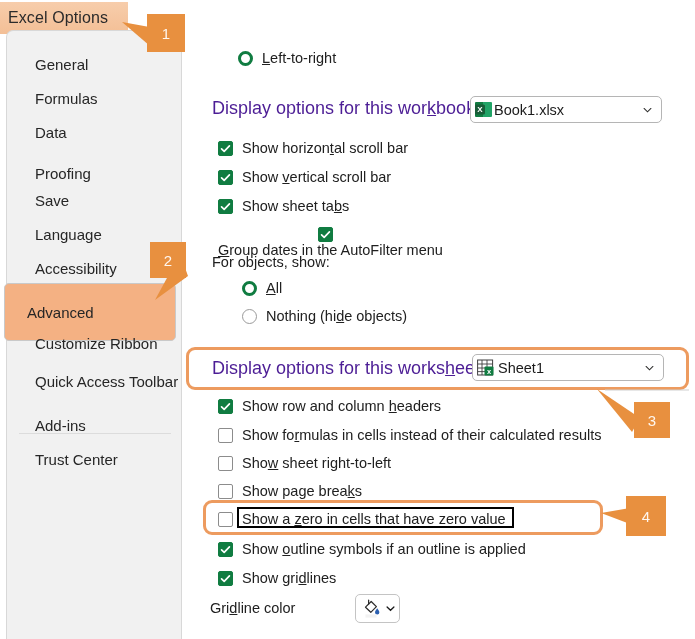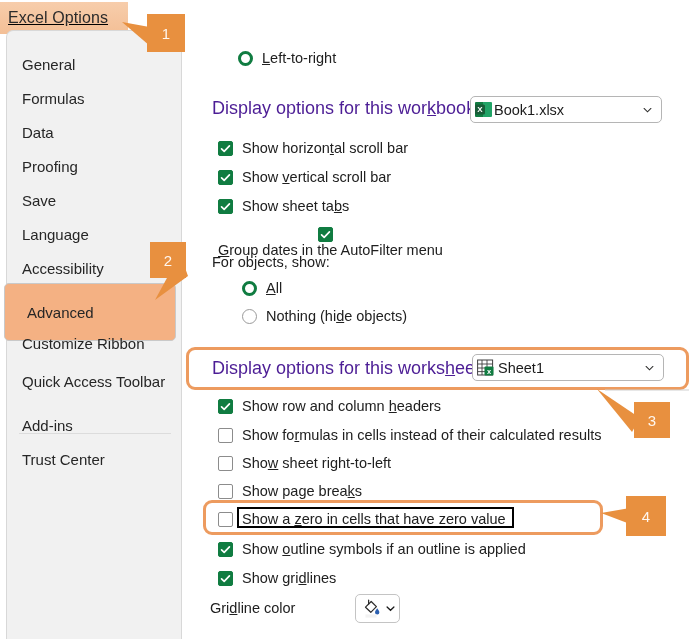--- a/index.html
+++ b/index.html
@@ -14,40 +14,40 @@
     position: relative;
     width: 695px; height: 639px;
     background: #ffffff;
   }
 
   
   .title-wrap {
     position: absolute; left: 0; top: 2px;
     width: 128px; height: 32px;
     background: linear-gradient(180deg,#f7cdab 0%, #f3bf96 100%);
-    display: flex; align-items: center; text-decoration: underline;
+    display: flex; align-items: center;
   }
   .title-text {
     font-size: 16px; color: #2b2b2b;
     padding-left: 8px; letter-spacing: .1px;
     white-space: nowrap;
   }
 
   
   .sidebar {
     position: absolute; left: 6px; top: 30px;
     width: 176px; height: 609px;
     background: #f1f1f1;
     border: 1px solid #d8d8d8;
     border-top-left-radius: 7px;
     border-top-right-radius: 7px;
     border-bottom: none;
   }
   .side-item {
-    position: absolute; left: 4px;
+    position: absolute; left: 17px;
     width: 160px; height: 32px;
     display: flex; align-items: center;
     padding-left: 18px;
     font-size: 15px; color: #262626;
     white-space: nowrap;
   }
   .side-item.selected {
     left: 4px; width: 172px; height: 58px;
     background: #f4b183;
     border: 1px solid #c9c9c9;
@@ -144,21 +144,21 @@
   <div id="sidebar-items">
       <div class="side-item" style="top: 48px;">
         <span>General</span>
       </div>
       <div class="side-item" style="top: 82px;">
         <span>Formulas</span>
       </div>
       <div class="side-item" style="top: 116px;">
         <span>Data</span>
       </div>
-      <div class="side-item" style="top: 150px;">
+      <div class="side-item" style="top: 150px; align-items: flex-end;">
         <span>Proofing</span>
       </div>
       <div class="side-item" style="top: 184px;">
         <span>Save</span>
       </div>
       <div class="side-item" style="top: 218px;">
         <span>Language</span>
       </div>
       <div class="side-item" style="top: 252px;">
         <span>Accessibility</span>

